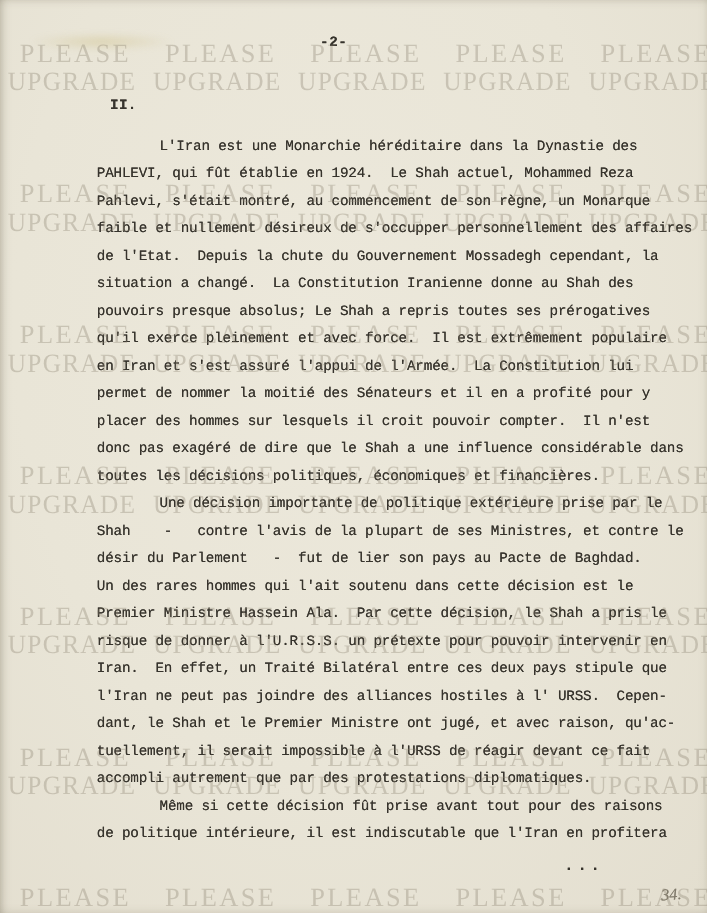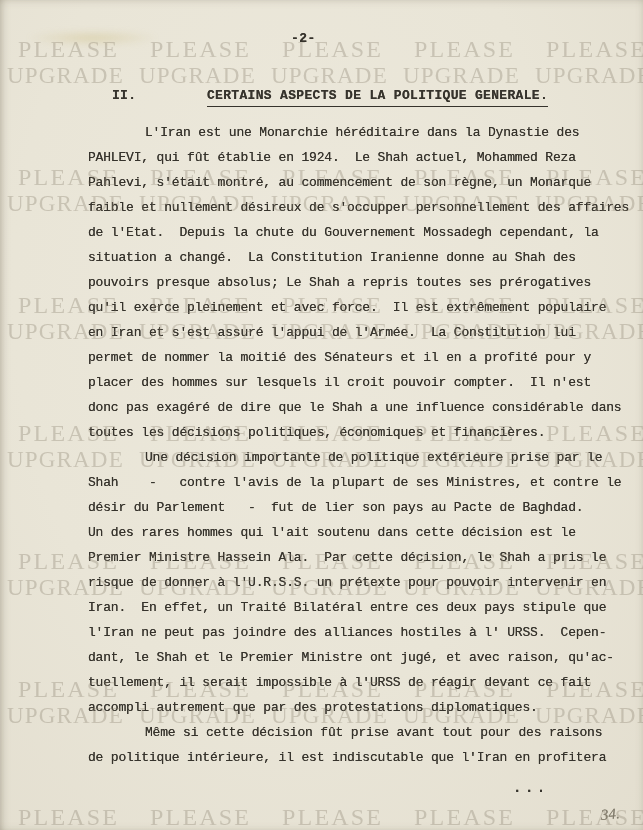--- a/index.html
+++ b/index.html
@@ -21,21 +21,21 @@
   }
   .content{position:absolute;inset:0;z-index:1;color:#36332c;}
   .content .typed{
     text-shadow:0 0 .45px rgba(54,51,44,.85);
   }
   .page-number{
     position:absolute;left:291px;top:31px;
     font-size:13px;letter-spacing:.5px;font-weight:bold;
   }
   .heading{position:absolute;top:88px;left:0;width:100%;height:22px;}
-  .sec-num{position:absolute;left:112px;font-size:13px;font-weight:bold;letter-spacing:.3px;}
+  .sec-num{position:absolute;left:100px;font-size:13px;font-weight:bold;letter-spacing:.3px;}
   .sec-title{
     position:absolute;left:207px;font-size:13px;font-weight:bold;letter-spacing:.32px;
     border-bottom:1.6px solid #36332c;padding-bottom:2.5px;white-space:pre;
   }
   .doc-body{position:absolute;left:88px;top:120px;width:560px;}
   .line{
     height:25px;line-height:25px;font-size:13px;letter-spacing:-.18px;
     white-space:pre;
   }
   .line.indent{padding-left:57px;}
@@ -63,21 +63,20 @@
 <body>
 
 <div class="page">
   <div class="smudge"></div>
 
   <div class="content">
     <div class="page-number typed">-2-</div>
 
     <div class="heading">
       <span class="sec-num typed">II.</span>
-      <span class="sec-title typed">CERTAINS ASPECTS DE LA POLITIQUE GENERALE.</span>
     </div>
 
     <div class="doc-body typed" id="doc-body">
         <div class="line indent">L'Iran est une Monarchie héréditaire dans la Dynastie des</div>
         <div class="line">PAHLEVI, qui fût établie en 1924.  Le Shah actuel, Mohammed Reza</div>
         <div class="line">Pahlevi, s'était montré, au commencement de son règne, un Monarque</div>
         <div class="line">faible et nullement désireux de s'occupper personnellement des affaires</div>
         <div class="line">de l'Etat.  Depuis la chute du Gouvernement Mossadegh cependant, la</div>
         <div class="line">situation a changé.  La Constitution Iranienne donne au Shah des</div>
         <div class="line">pouvoirs presque absolus; Le Shah a repris toutes ses prérogatives</div>

